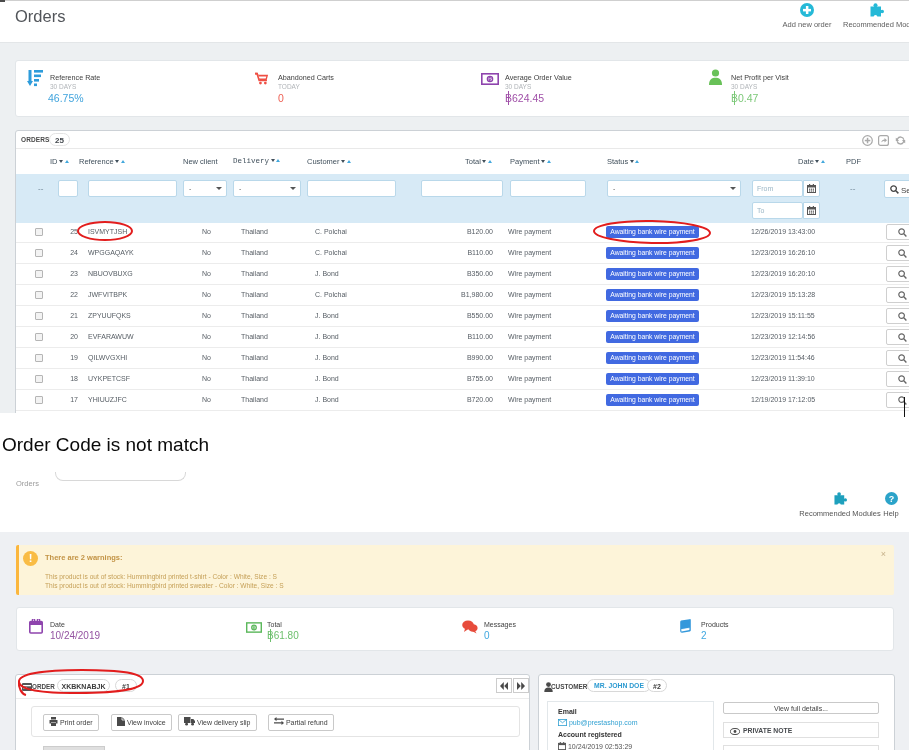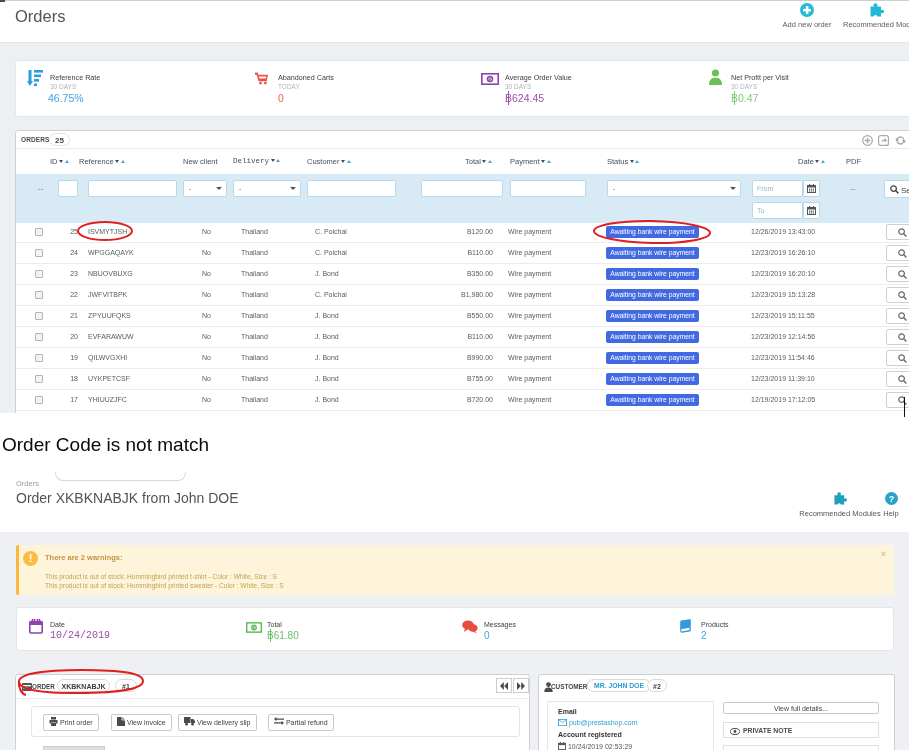--- a/index.html
+++ b/index.html
@@ -428,21 +428,20 @@
   </svg>
 </div>
 <div style="position:absolute;left:903.5px;top:397px;width:1.6px;height:20px;background:#111;"></div>
 
 <div id="midtext">Order Code is not match</div>
 
 <div id="shot2">
   <div class="graybg"></div>
   <div class="pillcut"></div>
   <div class="crumb">Orders</div>
-  <div class="title2">Order XKBKNABJK from John DOE</div>
 
   <div class="hbtn" style="left:790px;top:30px;width:100px;color:#555;font-size:7.5px;">
     <svg width="13" height="13" style="margin:0 auto;" viewBox="0 0 14 14">
           <g fill="#1ea0bd">
             <rect x="0.5" y="3.5" width="10.5" height="10"></rect>
             <rect x="4.6" y="1.5" width="1.8" height="3"></rect>
             <circle cx="5.5" cy="2.2" r="2"></circle>
             <rect x="10.5" y="7.6" width="2" height="1.8"></rect>
             <circle cx="12.2" cy="8.5" r="1.8"></circle>
           </g>
@@ -467,21 +466,21 @@
   </div>
 
   <div class="kpicard2">
     <svg class="abs" style="left:12px;top:11px;" width="14" height="15" viewBox="0 0 14 15">
       <rect x="0.8" y="2.6" width="12.4" height="11.4" rx="1" fill="none" stroke="#8e44ad" stroke-width="1.6"></rect>
       <rect x="0.8" y="2.6" width="12.4" height="3.4" fill="#8e44ad"></rect>
       <path d="M3.4 0.5 A1.3 1.3 0 0 1 5.6 0.5 L5.6 3 L3.4 3 Z" fill="none" stroke="#8e44ad" stroke-width="1.3"></path>
       <path d="M8.4 0.5 A1.3 1.3 0 0 1 10.6 0.5 L10.6 3 L8.4 3 Z" fill="none" stroke="#8e44ad" stroke-width="1.3"></path>
     </svg>
     <div class="kpi2lab" style="left:33px;top:13px;">Date</div>
-    <div class="kpi2val" style="left:33px;top:22px;color:#9453a1;font-family:Liberation Mono, monospace;">10/24/2019</div>
+    <div class="kpi2val" style="left:33px;top:22px;color:#9453a1;">10/24/2019</div>
 
     <svg class="abs" style="left:229px;top:14px;" width="16" height="11" viewBox="0 0 18 12">
       <rect x="0.8" y="0.8" width="16.4" height="10.4" fill="none" stroke="#5cb85c" stroke-width="1.6"></rect>
       <circle cx="9" cy="6" r="2.6" fill="none" stroke="#5cb85c" stroke-width="1.4"></circle>
       <path d="M8 4.5 L8 7.5 M8 4.5 L9.3 4.5 A0.9 0.9 0 0 1 9.3 6.3 L8 6.3 M9.3 6.3 A0.9 0.9 0 0 1 9.3 7.5 L8 7.5" stroke="#5cb85c" stroke-width="0.9" fill="none"></path>
     </svg>
     <div class="kpi2lab" style="left:250px;top:13px;">Total</div>
     <div class="kpi2val" style="left:250px;top:22px;color:#6cbf6c;"><span class="baht">B</span>61.80</div>
 
     <svg class="abs" style="left:445px;top:12px;" width="16" height="14" viewBox="0 0 16 14">

